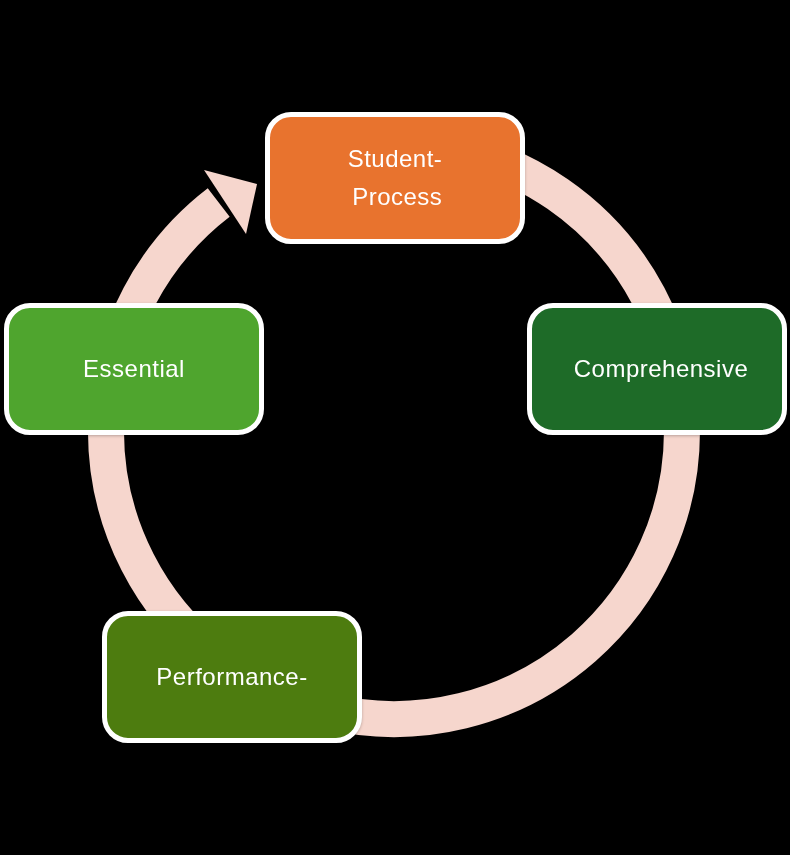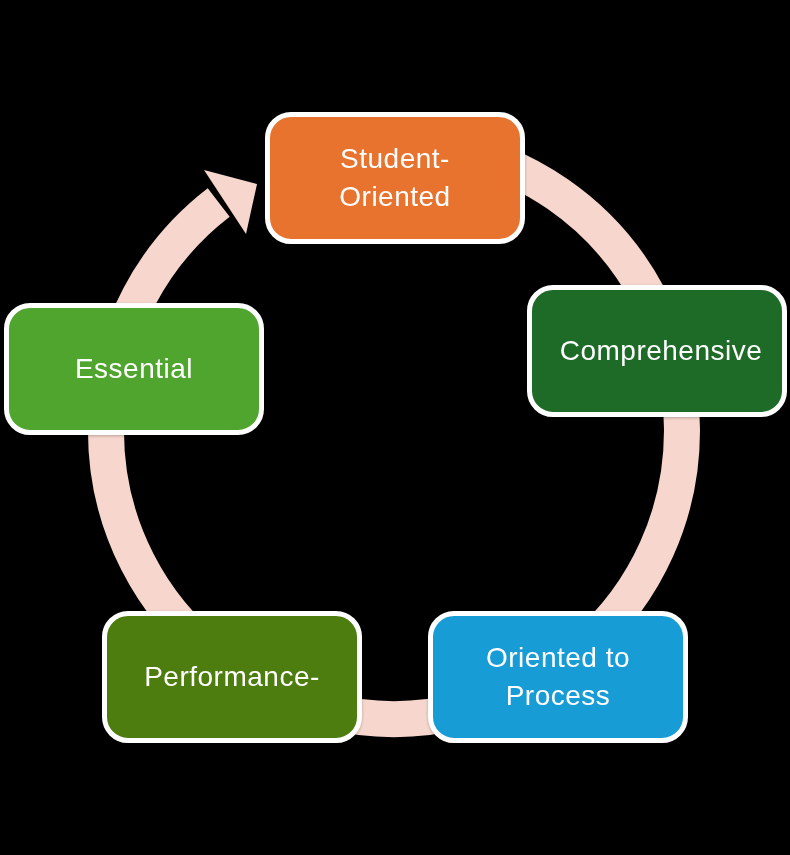--- a/index.html
+++ b/index.html
@@ -29,62 +29,56 @@
     border: 5px solid #FFFFFF;
     border-radius: 26px;
     z-index: 2;
     display: flex;
     align-items: center;
     justify-content: center;
     box-shadow: 0 1px 3px rgba(0,0,0,0.25);
   }
   .node .label {
     color: #FFFFFF;
-    font-size: 28px;
+    font-size: 24px;
     line-height: 38px;
     letter-spacing: 0.5px;
-    text-align: center;
+    text-align: right;
     font-weight: 400;
   }
   .n0 { left: 265px; top: 112px; }
-  .n1 { left: 527px; top: 285px; padding-left: 8px; }
+  .n1 { left: 527px; top: 303px; padding-left: 8px; }
   .n2 { left: 428px; top: 611px; }
   .n3 { left: 102px; top: 611px; }
   .n4 { left: 4px;   top: 303px; }
 </style>
 </head>
 <body>
 
 <div class="stage" style="background-color: rgb(0, 0, 0);">
 
   <svg class="ring-svg" width="790" height="855" viewBox="0 0 790 855">
     <path d="M 218.7 202.5 A 288 288 0 1 0 444 147.4" fill="none" stroke-width="36" stroke="#F6D6CD"></path>
     <polygon points="204,170 257,184 246,234" fill="#F6D6CD"></polygon>
   </svg>
 
   <div class="node n0" style="background-color: rgb(232, 115, 46);">
     <div class="label">
       <div>Student-</div>
-      <div>Oriented</div>
+      <div>Process</div>
     </div>
   </div>
 
   <div class="node n1" style="background-color: rgb(30, 107, 40);">
     <div class="label">
       <div>Comprehensive</div>
       <div></div>
     </div>
   </div>
 
-  <div class="node n2" style="background-color: rgb(24, 156, 214);">
-    <div class="label">
-      <div>Oriented to</div>
-      <div>Process</div>
-    </div>
-  </div>
 
   <div class="node n3" style="background-color: #4d7c0f;">
     <div class="label">
       <div>Performance-</div>
     </div>
   </div>
 
   <div class="node n4" style="background-color: rgb(79, 165, 46);">
     <div class="label">
       <div>Essential</div>

